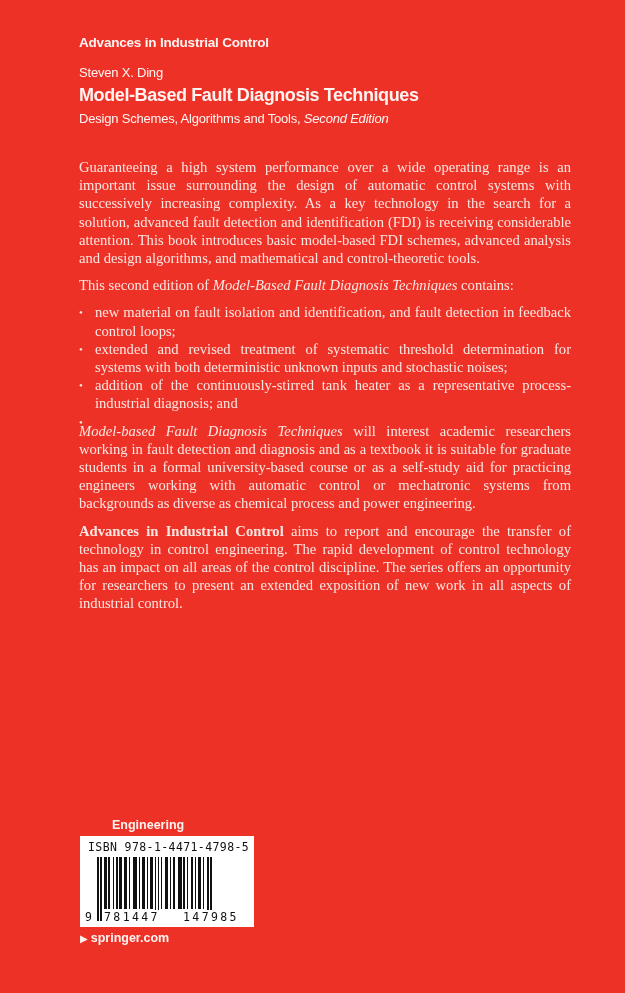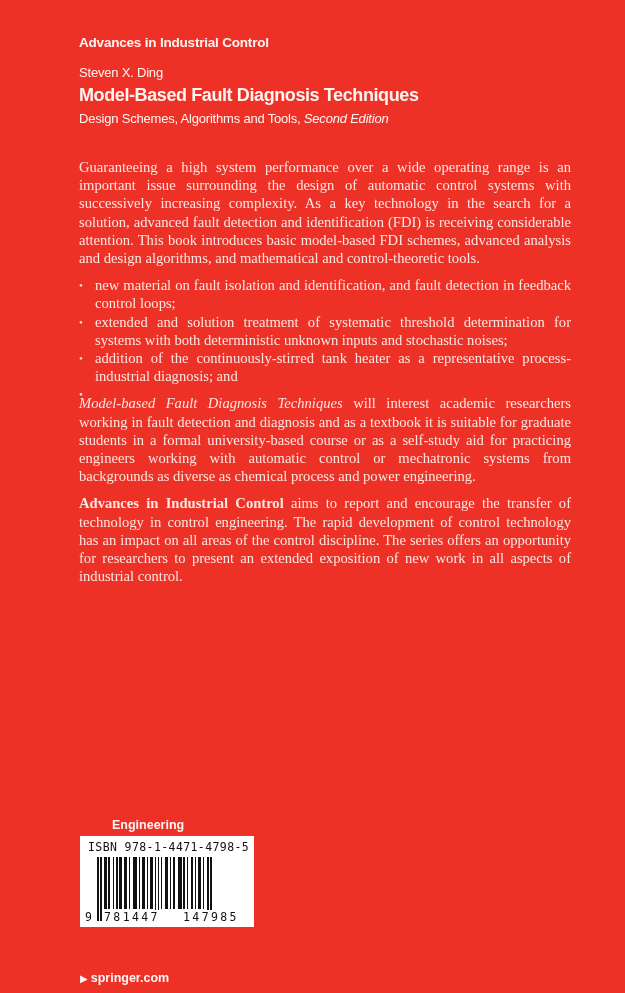--- a/index.html
+++ b/index.html
@@ -68,38 +68,39 @@
     .digits {
       position: absolute; left: 5px; top: 74px; width: 168px;
       font-family: "DejaVu Sans Mono", "Liberation Mono", monospace;
       font-size: 11.5px; color: #111;
     }
     .digits .d0 { position: absolute; left: 0; top: 0; }
     .digits .d1 { position: absolute; left: 19px; top: 0; letter-spacing: 2.4px; background: #fff; }
     .digits .d2 { position: absolute; left: 98px; top: 0; letter-spacing: 2.4px; background: #fff; }
 
     .site {
-      position: absolute; left: 80px; top: 971px;
+      position: absolute; left: 80px; top: 931px;
       font-size: 12.5px; font-weight: bold; color: #fff4f2;
     }
     .site .arrow { font-size: 10px; margin-right: 3px; }
   </style>
 </head>
 <body>
 
 <div class="series sans">Advances in Industrial Control</div>
 <div class="author sans">Steven X. Ding</div>
 <div class="title sans">Model-Based Fault Diagnosis Techniques</div>
 <div class="subtitle sans"><span>Design Schemes, Algorithms and Tools, </span><i>Second Edition</i></div>
 
 <div class="body-text serif">
   <p>Guaranteeing a high system performance over a wide operating range is an important issue surrounding the design of automatic control systems with successively increasing complexity. As a key technology in the search for a solution, advanced fault detection and identification (FDI) is receiving considerable attention. This book introduces basic model-based FDI schemes, advanced analysis and design algorithms, and mathematical and control-theoretic tools.</p>
+  <p><span>This second edition of </span><i>Model-Based Fault Diagnosis Techniques</i><span> contains:</span></p>
   <ul>
     <li><span class="bullet">•</span><span>new material on fault isolation and identification, and fault detection in feedback control loops;</span></li>
-    <li><span class="bullet">•</span><span>extended and solution treatment of systematic threshold determination for systems with both deterministic unknown inputs and stochastic noises;</span></li>
+    <li><span class="bullet">•</span><span>extended and revised treatment of systematic threshold determination for systems with both deterministic unknown inputs and stochastic noises;</span></li>
     <li><span class="bullet">•</span><span>addition of the continuously-stirred tank heater as a representative process-industrial diagnosis; and</span></li>
     <li><span class="bullet">•</span></li>
   </ul>
   <p><i>Model-based Fault Diagnosis Techniques</i><span> will interest academic researchers working in fault detection and diagnosis and as a textbook it is suitable for graduate students in a formal university-based course or as a self-study aid for practicing engineers working with automatic control or mechatronic systems from backgrounds as diverse as chemical process and power engineering.</span></p>
   <p><span class="bold">Advances in Industrial Control</span><span> aims to report and encourage the transfer of technology in control engineering. The rapid development of control technology has an impact on all areas of the control discipline. The series offers an opportunity for researchers to present an extended exposition of new work in all aspects of industrial control.</span></p>
 </div>
 
 <div class="category sans">Engineering</div>
 
 <div class="barcode-box">

